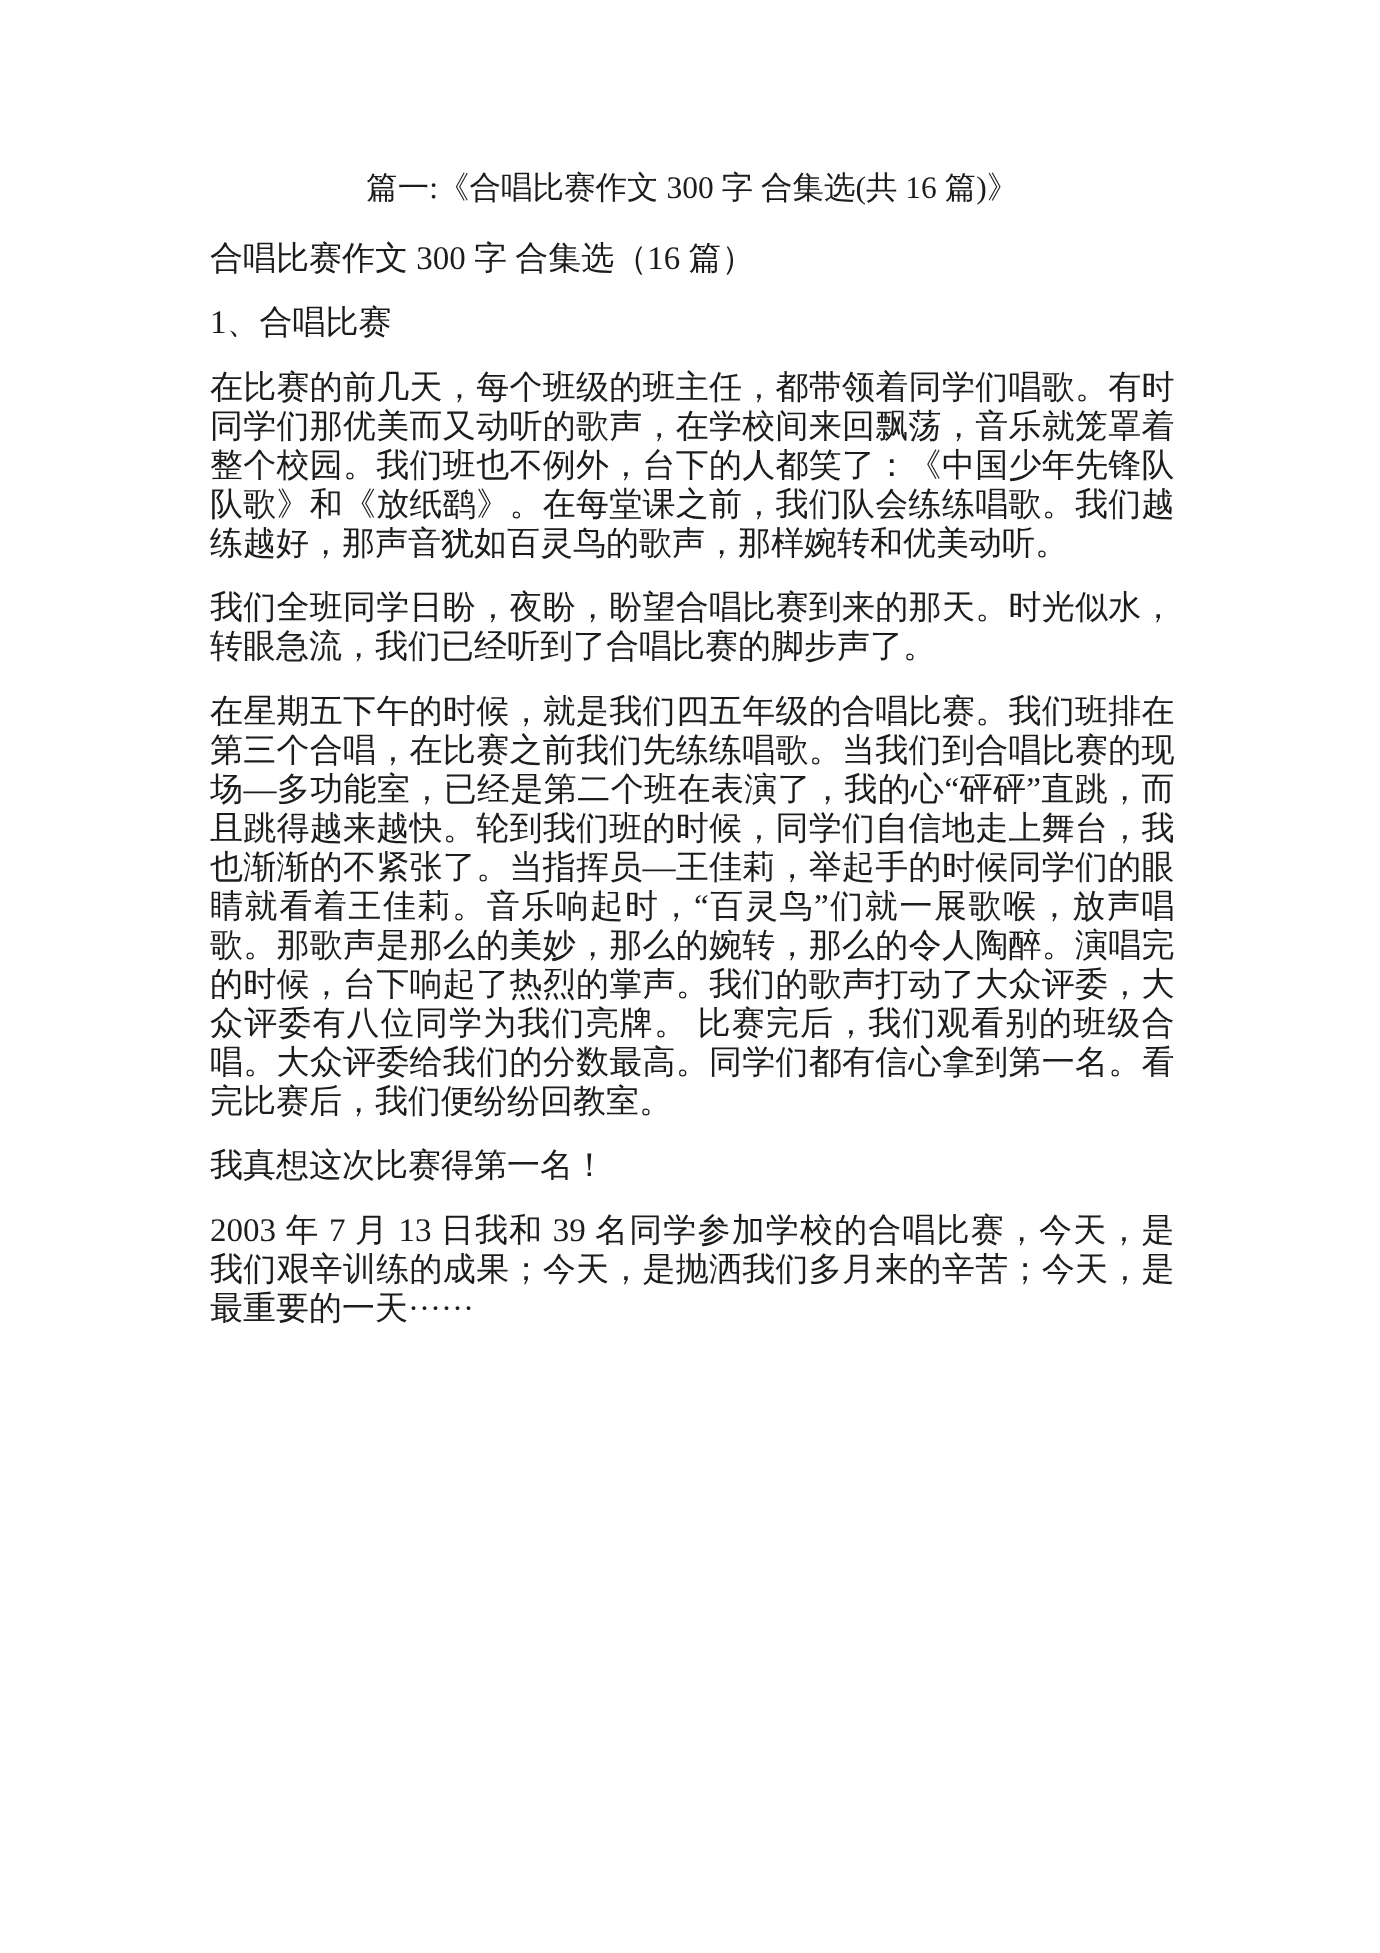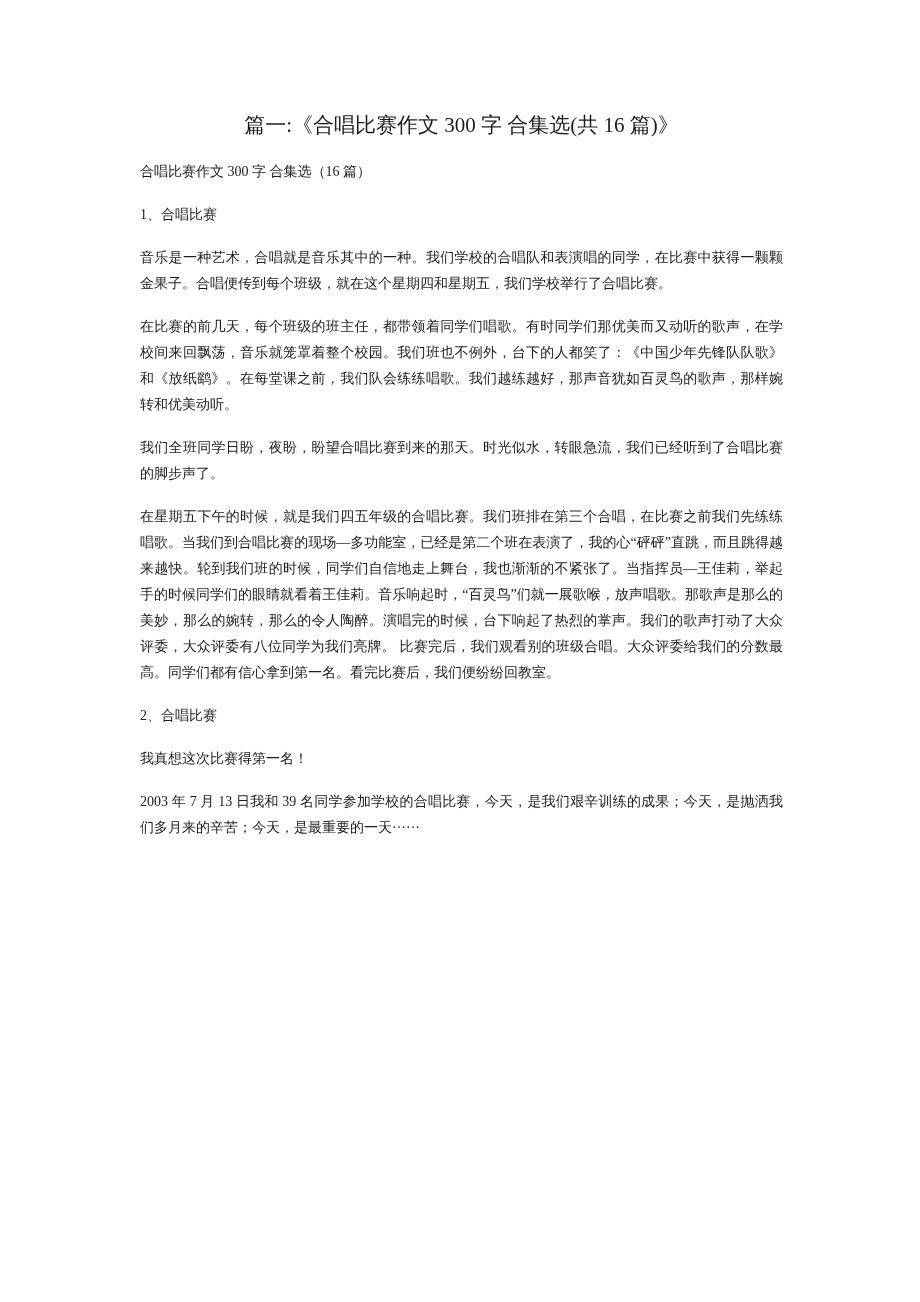--- a/index.html
+++ b/index.html
@@ -22,48 +22,46 @@
     background: #ffffff;
   }
   .doc-title {
     text-align: center;
     font-size: 21px;
     line-height: 26px;
     margin: 0 0 21px 0;
     white-space: nowrap;
   }
   .block {
-    font-size: 14px;
+    font-size: 22px;
     line-height: 26px;
     margin: 0 0 17px 0;
     text-align: justify;
     word-break: break-all;
   }
   .block.single {
     text-align: left;
   }
 </style>
 </head>
 <body>
 
 <div class="page">
   <div class="doc-title">篇一:《合唱比赛作文 300 字 合集选(共 16 篇)》</div>
 
   <p class="block single">合唱比赛作文 300 字 合集选（16 篇）</p>
 
   <p class="block single">1、合唱比赛</p>
 
-  <p class="block">音乐是一种艺术，合唱就是音乐其中的一种。我们学校的合唱队和表演唱的同学，在比赛中获得一颗颗金果子。合唱便传到每个班级，就在这个星期四和星期五，我们学校举行了合唱比赛。</p>
 
   <p class="block">在比赛的前几天，每个班级的班主任，都带领着同学们唱歌。有时同学们那优美而又动听的歌声，在学校间来回飘荡，音乐就笼罩着整个校园。我们班也不例外，台下的人都笑了：《中国少年先锋队队歌》和《放纸鹞》。在每堂课之前，我们队会练练唱歌。我们越练越好，那声音犹如百灵鸟的歌声，那样婉转和优美动听。</p>
 
   <p class="block">我们全班同学日盼，夜盼，盼望合唱比赛到来的那天。时光似水，转眼急流，我们已经听到了合唱比赛的脚步声了。</p>
 
   <p class="block">在星期五下午的时候，就是我们四五年级的合唱比赛。我们班排在第三个合唱，在比赛之前我们先练练唱歌。当我们到合唱比赛的现场—多功能室，已经是第二个班在表演了，我的心“砰砰”直跳，而且跳得越来越快。轮到我们班的时候，同学们自信地走上舞台，我也渐渐的不紧张了。当指挥员—王佳莉，举起手的时候同学们的眼睛就看着王佳莉。音乐响起时，“百灵鸟”们就一展歌喉，放声唱歌。那歌声是那么的美妙，那么的婉转，那么的令人陶醉。演唱完的时候，台下响起了热烈的掌声。我们的歌声打动了大众评委，大众评委有八位同学为我们亮牌。 比赛完后，我们观看别的班级合唱。大众评委给我们的分数最高。同学们都有信心拿到第一名。看完比赛后，我们便纷纷回教室。</p>
 
-  <p class="block single">2、合唱比赛</p>
 
 
   <p class="block single">我真想这次比赛得第一名！</p>
 
 
   <p class="block">2003 年 7 月 13 日我和 39 名同学参加学校的合唱比赛，今天，是我们艰辛训练的成果；今天，是抛洒我们多月来的辛苦；今天，是最重要的一天······</p>
 </div>
 
 </body></html>

